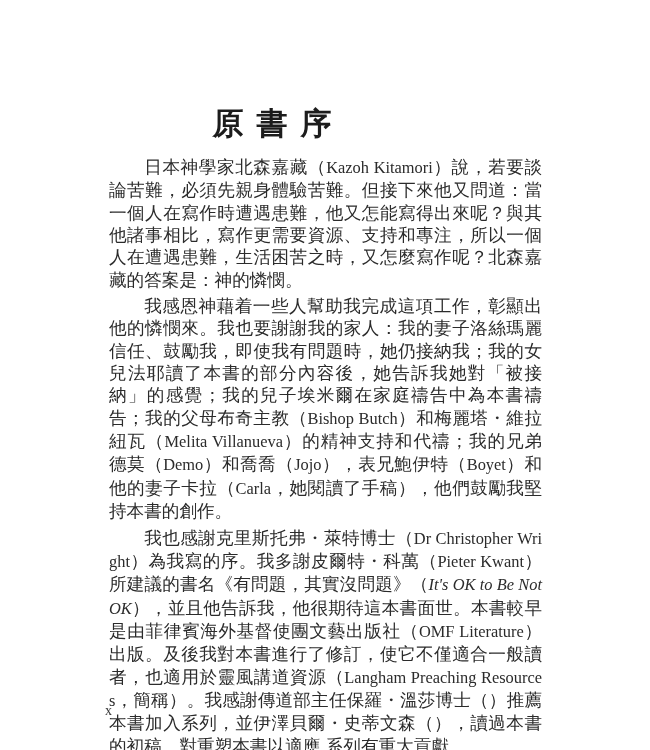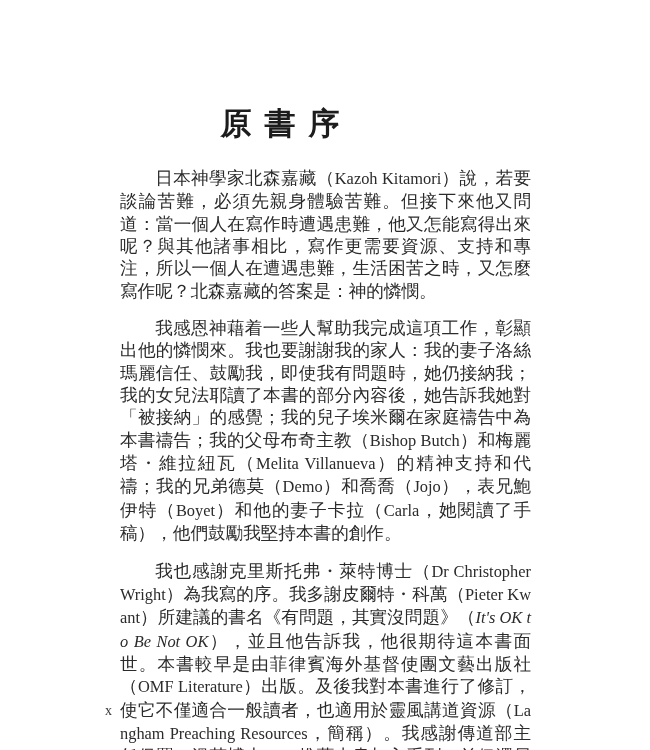--- a/index.html
+++ b/index.html
@@ -18,21 +18,21 @@
   }
   .page {
     position: relative;
     width: 650px;
     height: 750px;
     box-sizing: border-box;
   }
   .page-title {
     position: absolute;
     top: 83px;
-    left: 16px;
+    left: 8px;
     width: 528px;
     text-align: center;
     font-size: 31px;
     font-weight: bold;
     letter-spacing: 13px;
     text-indent: 13px;
     line-height: 1.25;
     font-family: "DejaVu Serif", "Liberation Serif", serif;
     color: #1c1c1c;
   }
@@ -42,21 +42,21 @@
     left: 105px;
     width: 441px;
     font-size: 17.6px;
     line-height: 22.35px;
     text-align: justify;
     text-justify: inter-ideograph;
     color: #2b2b2b;
     font-family: "DejaVu Serif", "Liberation Serif", serif;
   }
   .body-text p {
-    margin: 15px;
+    margin: 4px;
     padding: 0;
     text-indent: 2em;
     text-align: justify;
     text-justify: inter-ideograph;
     word-break: break-all;
     line-break: strict;
   }
   .body-text p .latin {
     font-family: "Liberation Serif", "DejaVu Serif", serif;
     font-size: 16.4px;

